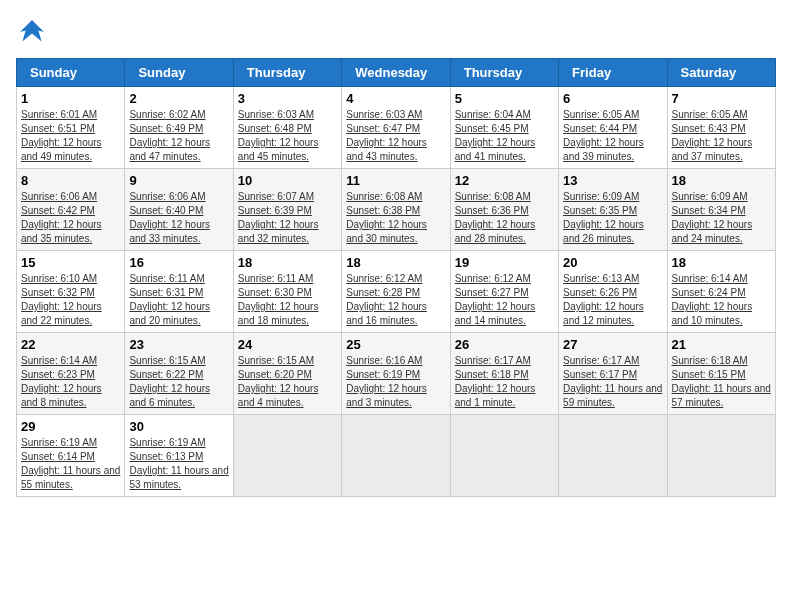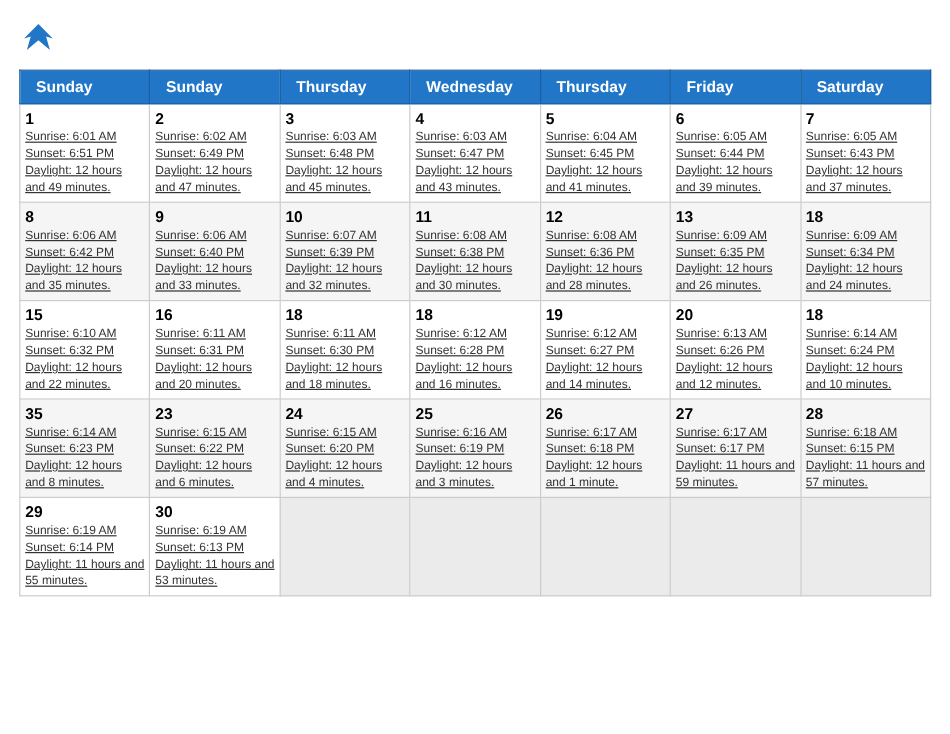--- a/index.html
+++ b/index.html
@@ -292,21 +292,21 @@
           <span class="day-number">18</span>
         <div class="day-info">
           Sunrise: 6:14 AM<br>
           Sunset: 6:24 PM<br>
           Daylight: 12 hours and 10 minutes.
         </div>
         </td>
       </tr>
       <tr>
         <td>
-          <span class="day-number">35</span>
+          <span class="day-number">22</span>
         <div class="day-info">
           Sunrise: 6:14 AM<br>
           Sunset: 6:23 PM<br>
           Daylight: 12 hours and 8 minutes.
         </div>
         </td>
         <td>
           <span class="day-number">23</span>
         <div class="day-info">
           Sunrise: 6:15 AM<br>
@@ -340,21 +340,21 @@
         </td>
         <td>
           <span class="day-number">27</span>
         <div class="day-info">
           Sunrise: 6:17 AM<br>
           Sunset: 6:17 PM<br>
           Daylight: 11 hours and 59 minutes.
         </div>
         </td>
         <td>
-          <span class="day-number">28</span>
+          <span class="day-number">21</span>
         <div class="day-info">
           Sunrise: 6:18 AM<br>
           Sunset: 6:15 PM<br>
           Daylight: 11 hours and 57 minutes.
         </div>
         </td>
       </tr>
       <tr>
         <td>
           <span class="day-number">29</span>

